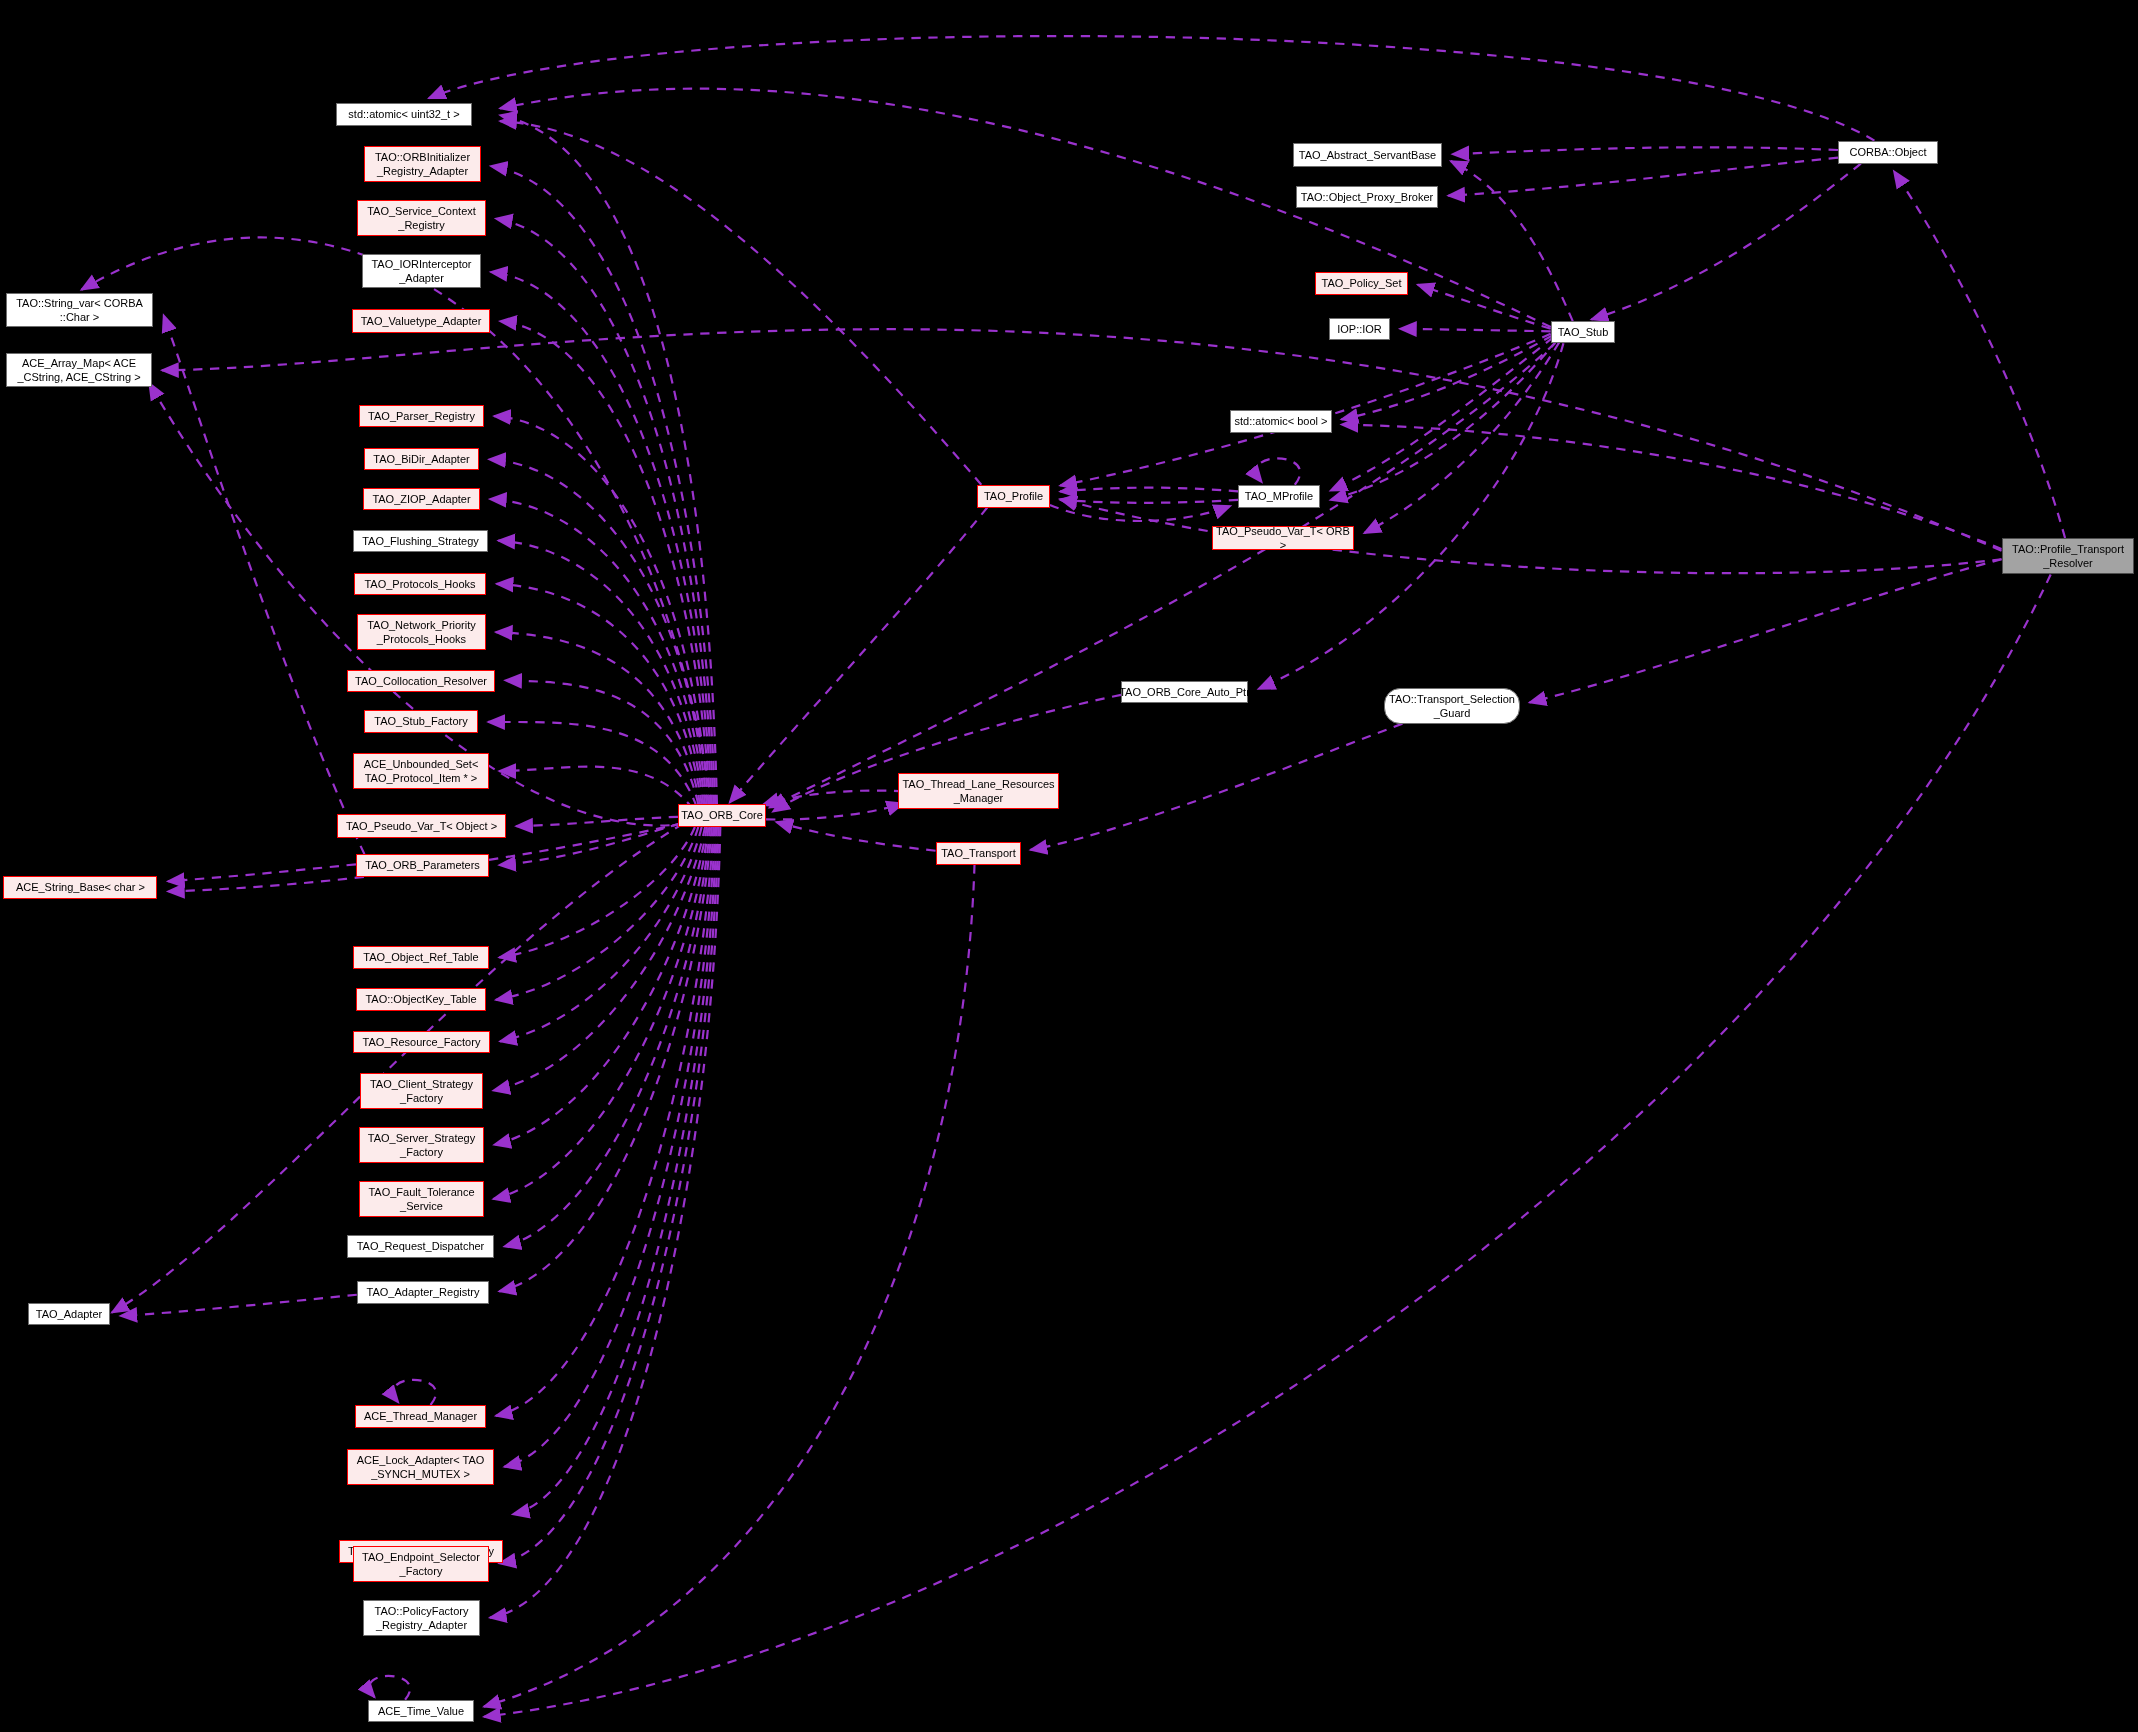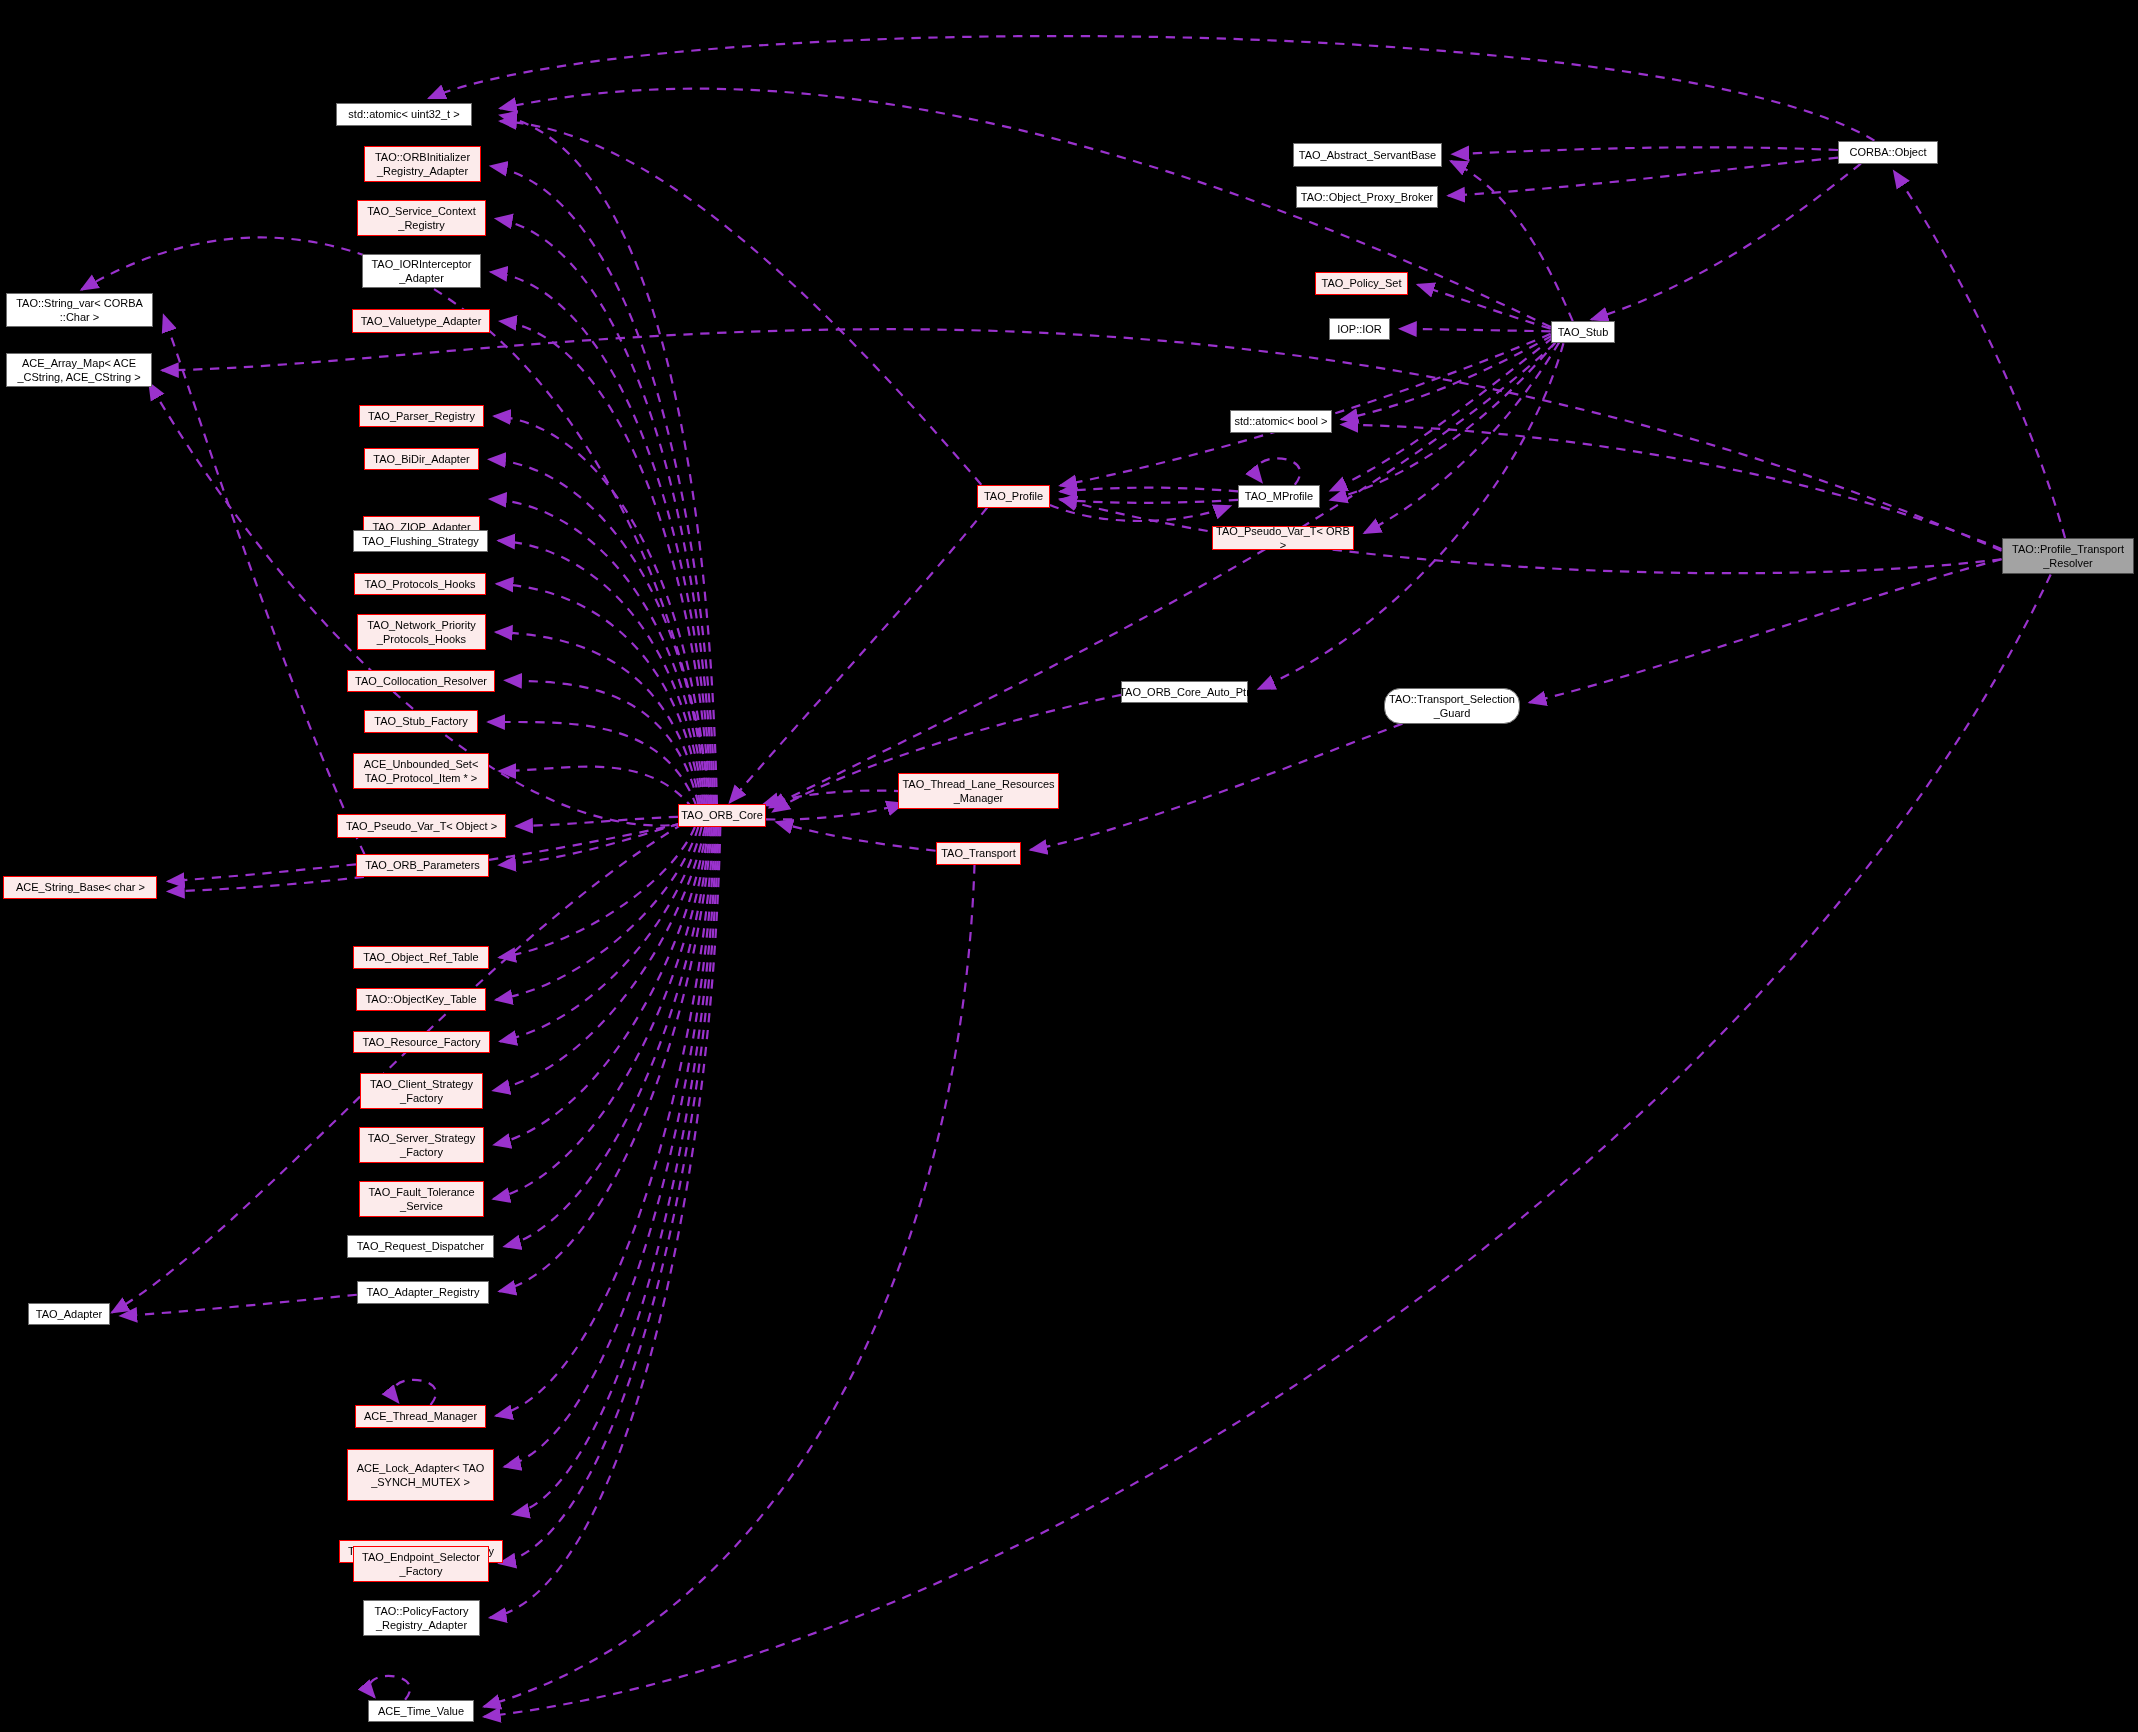--- a/index.html
+++ b/index.html
@@ -103,21 +103,21 @@
 _Registry</div>
     <div class="node plain" style="left: 362px; top: 254px; width: 119px; height: 34px;">TAO_IORInterceptor
 _Adapter</div>
     <div class="node red" style="left: 352px; top: 309px; width: 138px; height: 24px;">TAO_Valuetype_Adapter</div>
     <div class="node plain" style="left: 6px; top: 293px; width: 147px; height: 34px;">TAO::String_var&lt; CORBA
 ::Char &gt;</div>
     <div class="node plain" style="left: 6px; top: 353px; width: 146px; height: 34px;">ACE_Array_Map&lt; ACE
 _CString, ACE_CString &gt;</div>
     <div class="node red" style="left: 359px; top: 405px; width: 125px; height: 22px;">TAO_Parser_Registry</div>
     <div class="node red" style="left: 364px; top: 448px; width: 115px; height: 22px;">TAO_BiDir_Adapter</div>
-    <div class="node red" style="left: 363px; top: 488px; width: 117px; height: 22px; margin-top: 28px;">TAO_ZIOP_Adapter</div>
+    <div class="node red" style="left: 363px; top: 488px; width: 117px; height: 22px;">TAO_ZIOP_Adapter</div>
     <div class="node plain" style="left: 353px; top: 530px; width: 135px; height: 22px;">TAO_Flushing_Strategy</div>
     <div class="node red" style="left: 354px; top: 573px; width: 132px; height: 22px;">TAO_Protocols_Hooks</div>
     <div class="node red" style="left: 357px; top: 614px; width: 129px; height: 36px;">TAO_Network_Priority
 _Protocols_Hooks</div>
     <div class="node red" style="left: 347px; top: 670px; width: 148px; height: 22px;">TAO_Collocation_Resolver</div>
     <div class="node red" style="left: 364px; top: 710px; width: 114px; height: 23px;">TAO_Stub_Factory</div>
     <div class="node red" style="left: 353px; top: 753px; width: 136px; height: 36px;">ACE_Unbounded_Set&lt;
 TAO_Protocol_Item * &gt;</div>
     <div class="node red" style="left: 337px; top: 814px; width: 169px; height: 24px;">TAO_Pseudo_Var_T&lt; Object &gt;</div>
     <div class="node red" style="left: 356px; top: 854px; width: 133px; height: 23px;">TAO_ORB_Parameters</div>
@@ -128,21 +128,21 @@
     <div class="node red" style="left: 360px; top: 1073px; width: 123px; height: 36px;">TAO_Client_Strategy
 _Factory</div>
     <div class="node red" style="left: 359px; top: 1127px; width: 125px; height: 36px;">TAO_Server_Strategy
 _Factory</div>
     <div class="node red" style="left: 359px; top: 1181px; width: 125px; height: 36px;">TAO_Fault_Tolerance
 _Service</div>
     <div class="node plain" style="left: 347px; top: 1235px; width: 147px; height: 23px;">TAO_Request_Dispatcher</div>
     <div class="node plain" style="left: 357px; top: 1281px; width: 132px; height: 23px;">TAO_Adapter_Registry</div>
     <div class="node plain" style="left: 28px; top: 1303px; width: 82px; height: 22px;">TAO_Adapter</div>
     <div class="node red" style="left: 355px; top: 1405px; width: 131px; height: 23px;">ACE_Thread_Manager</div>
-    <div class="node red" style="left: 347px; top: 1449px; width: 147px; height: 52px;">ACE_Lock_Adapter&lt; TAO
+    <div class="node red" style="left: 347px; top: 1449px; width: 147px; height: 36px;">ACE_Lock_Adapter&lt; TAO
 _SYNCH_MUTEX &gt;</div>
     <div class="node red" style="left: 339px; top: 1504px; width: 164px; height: 23px; margin-top: 36px;">TAO_Cleanup_Func_Registry</div>
     <div class="node red" style="left: 353px; top: 1546px; width: 136px; height: 36px;">TAO_Endpoint_Selector
 _Factory</div>
     <div class="node plain" style="left: 363px; top: 1600px; width: 117px; height: 36px;">TAO::PolicyFactory
 _Registry_Adapter</div>
     <div class="node plain" style="left: 368px; top: 1700px; width: 106px; height: 22px;">ACE_Time_Value</div>
     <div class="node red" style="left: 678px; top: 804px; width: 88px; height: 23px;">TAO_ORB_Core</div>
     <div class="node red" style="left: 898px; top: 773px; width: 161px; height: 36px;">TAO_Thread_Lane_Resources
 _Manager</div>

